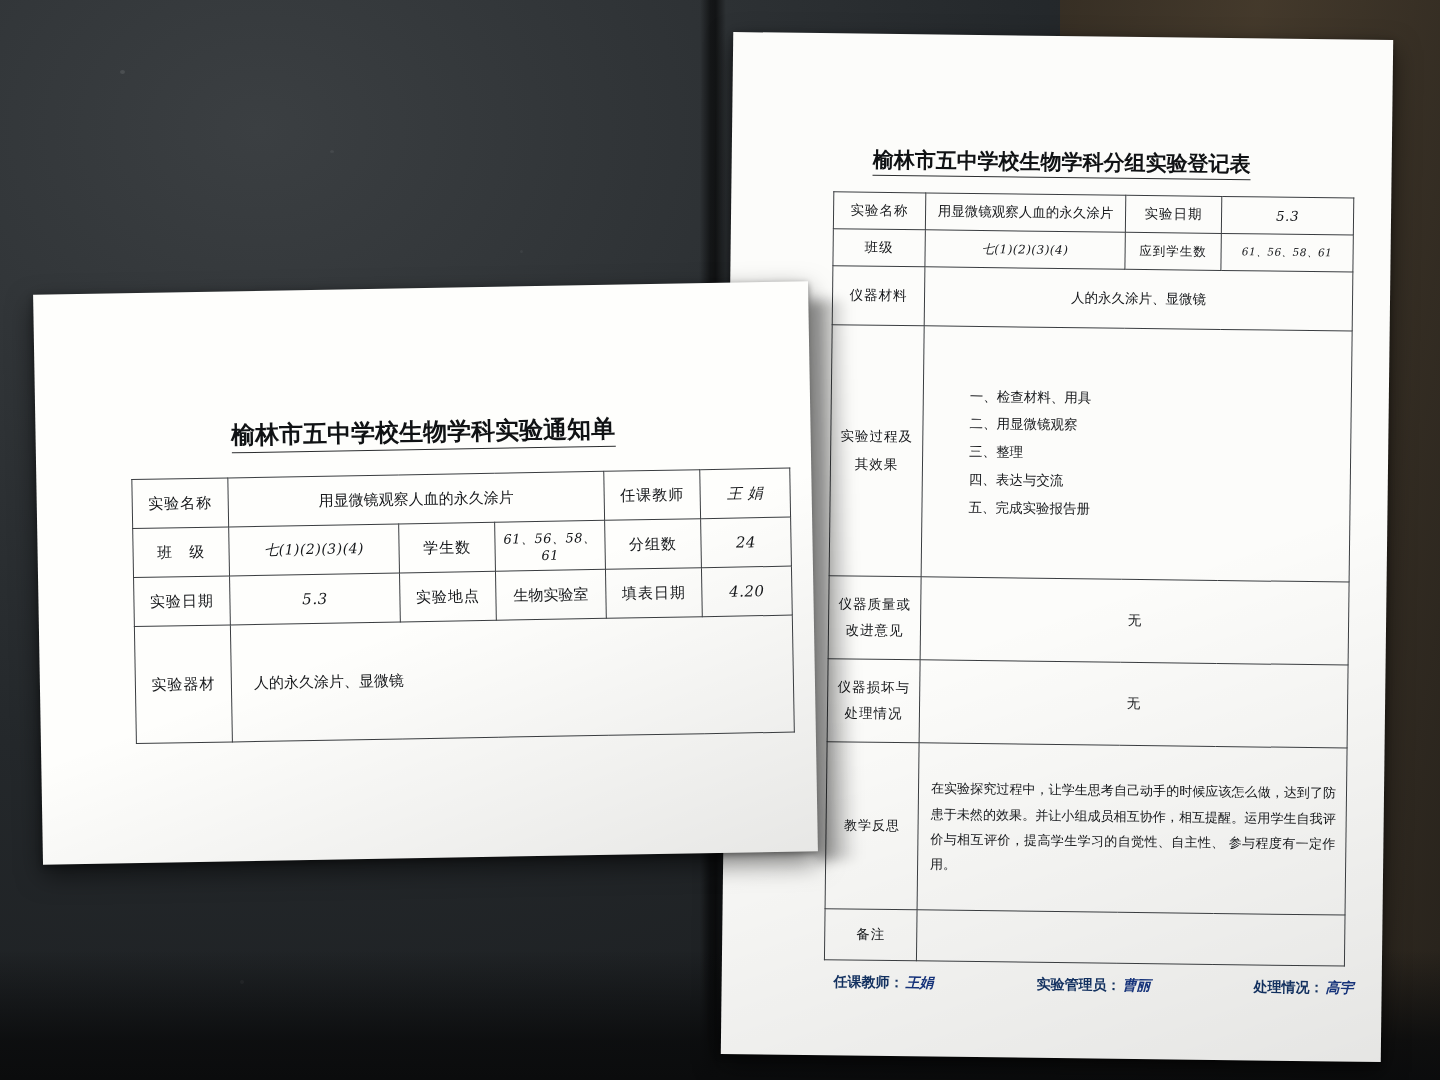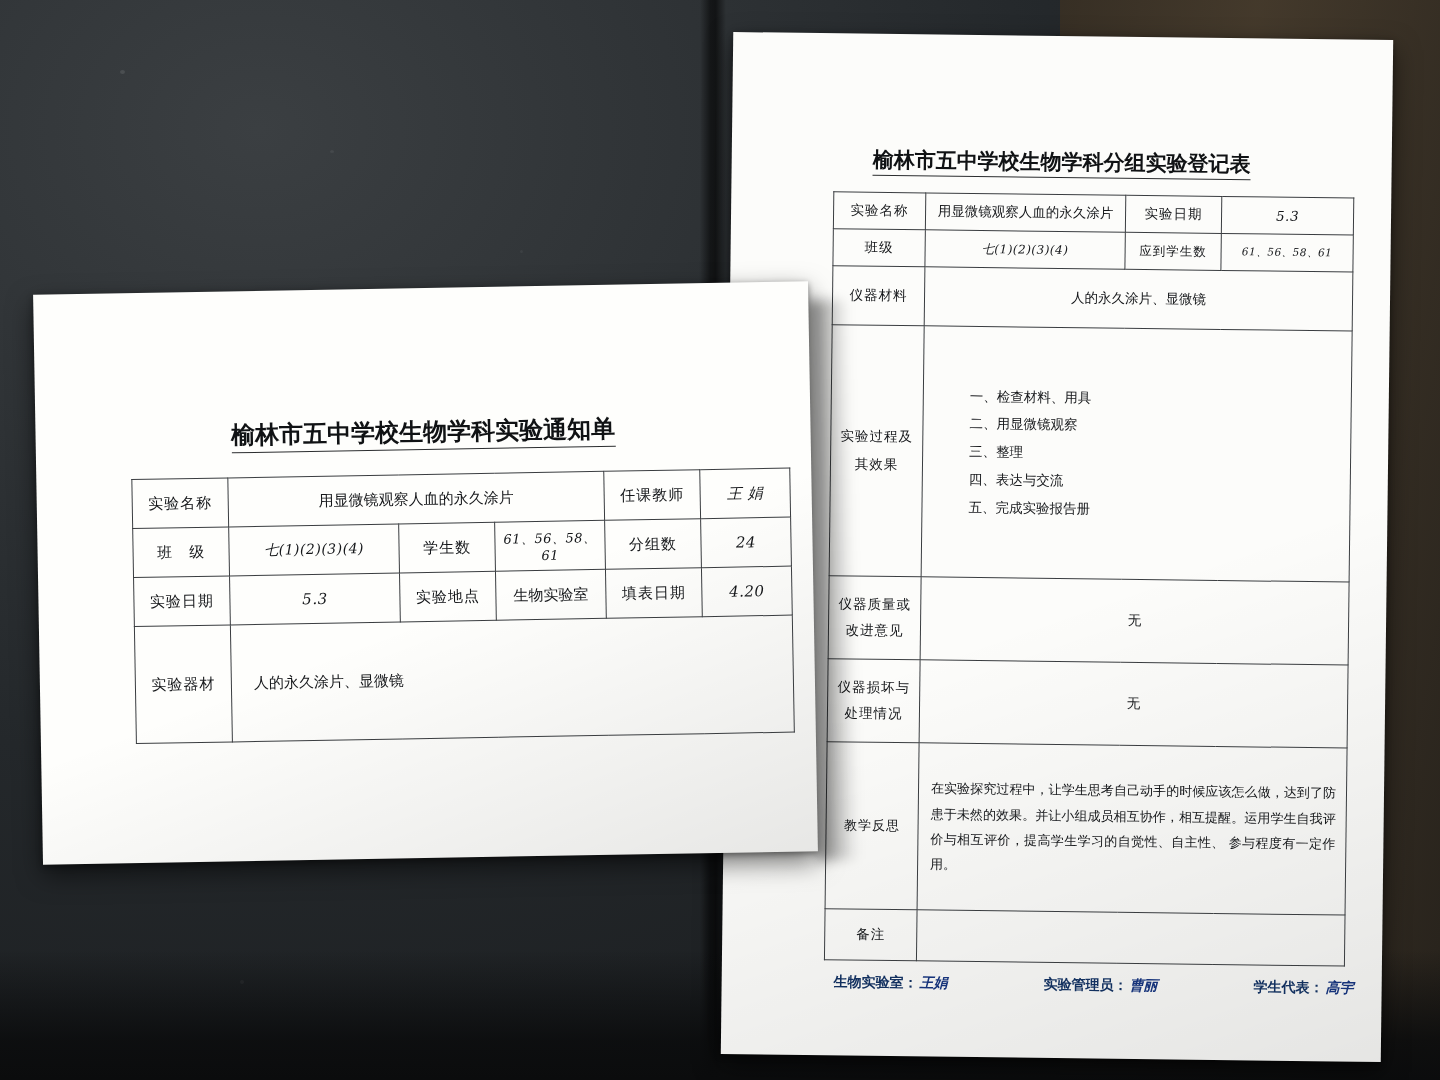--- a/index.html
+++ b/index.html
@@ -278,27 +278,27 @@
         </tr>
         <tr>
           <td class="lbl remark-cell">备注</td>
           <td class="val remark-cell" colspan="3"></td>
         </tr>
       </tbody>
     </table>
 
     <div id="reg-signatures">
       <span class="sig-group">
-        <span>生物实验室：</span><span class="sig-name">王娟</span>
+        <span>任课教师：</span><span class="sig-name">王娟</span>
       </span>
       <span class="sig-group">
         <span>实验管理员：</span><span class="sig-name">曹丽</span>
       </span>
       <span class="sig-group">
-        <span>学生代表：</span><span class="sig-name">高宇</span>
+        <span>处理情况：</span><span class="sig-name">高宇</span>
       </span>
     </div>
   </div>
 
   <div class="shadow-edge" id="notice-shadow"></div>
 
   <div class="sheet" id="sheet-notice">
     <div class="paper-shade"></div>
 
     <div class="doc-title" id="notice-title">

